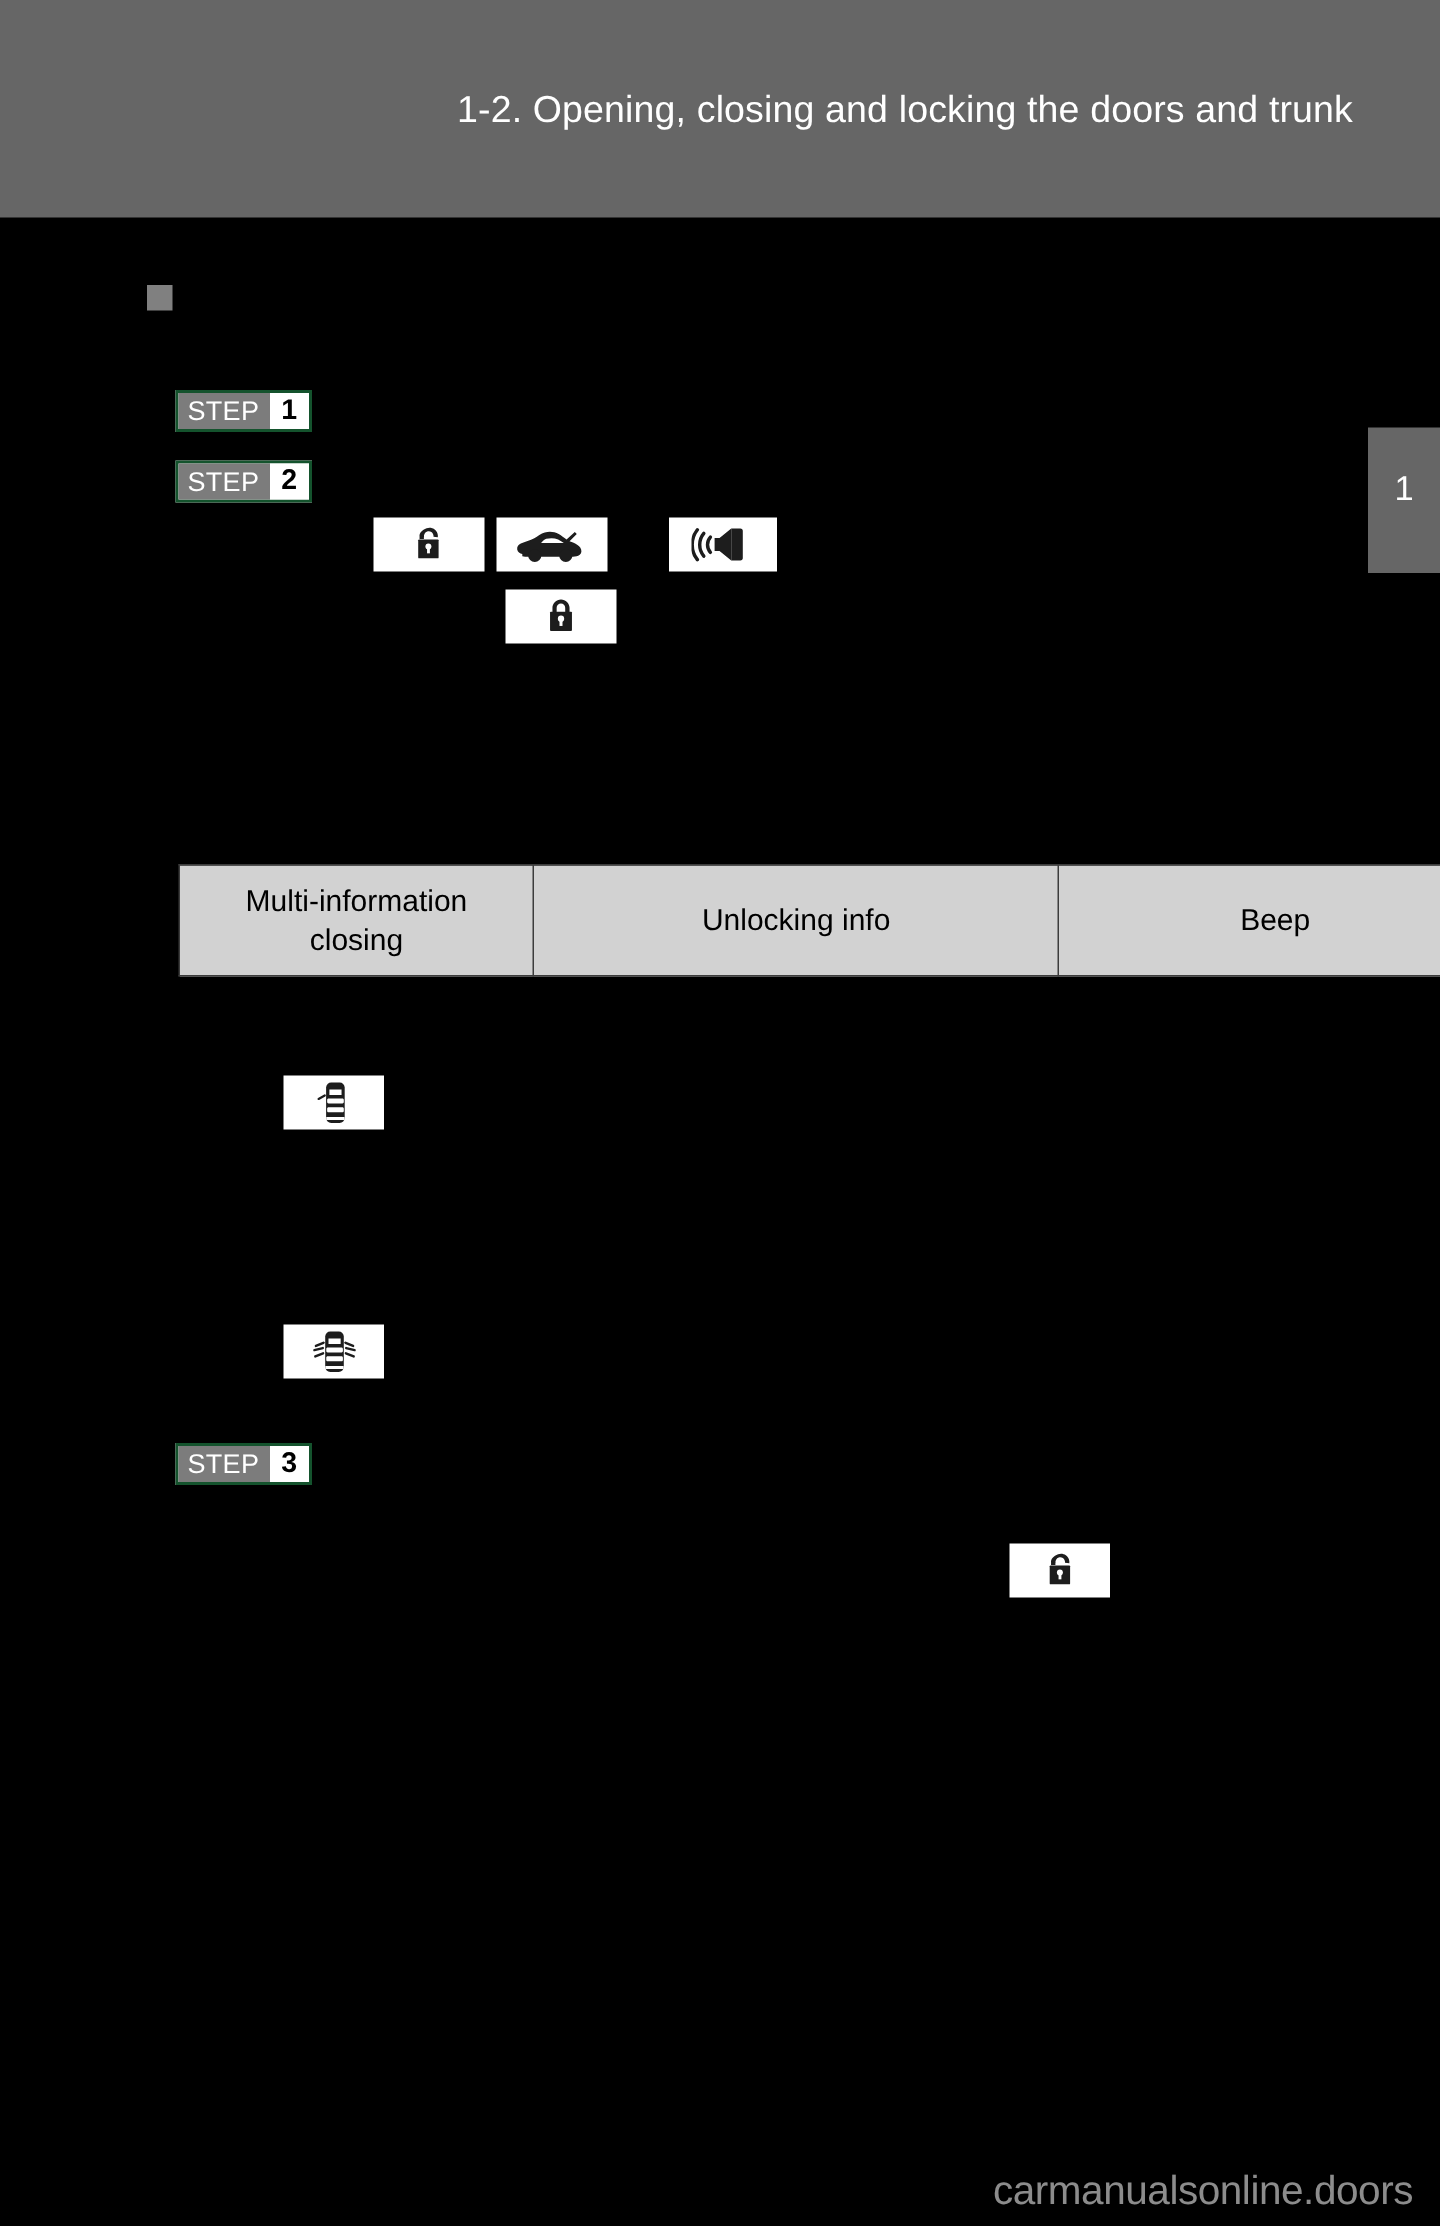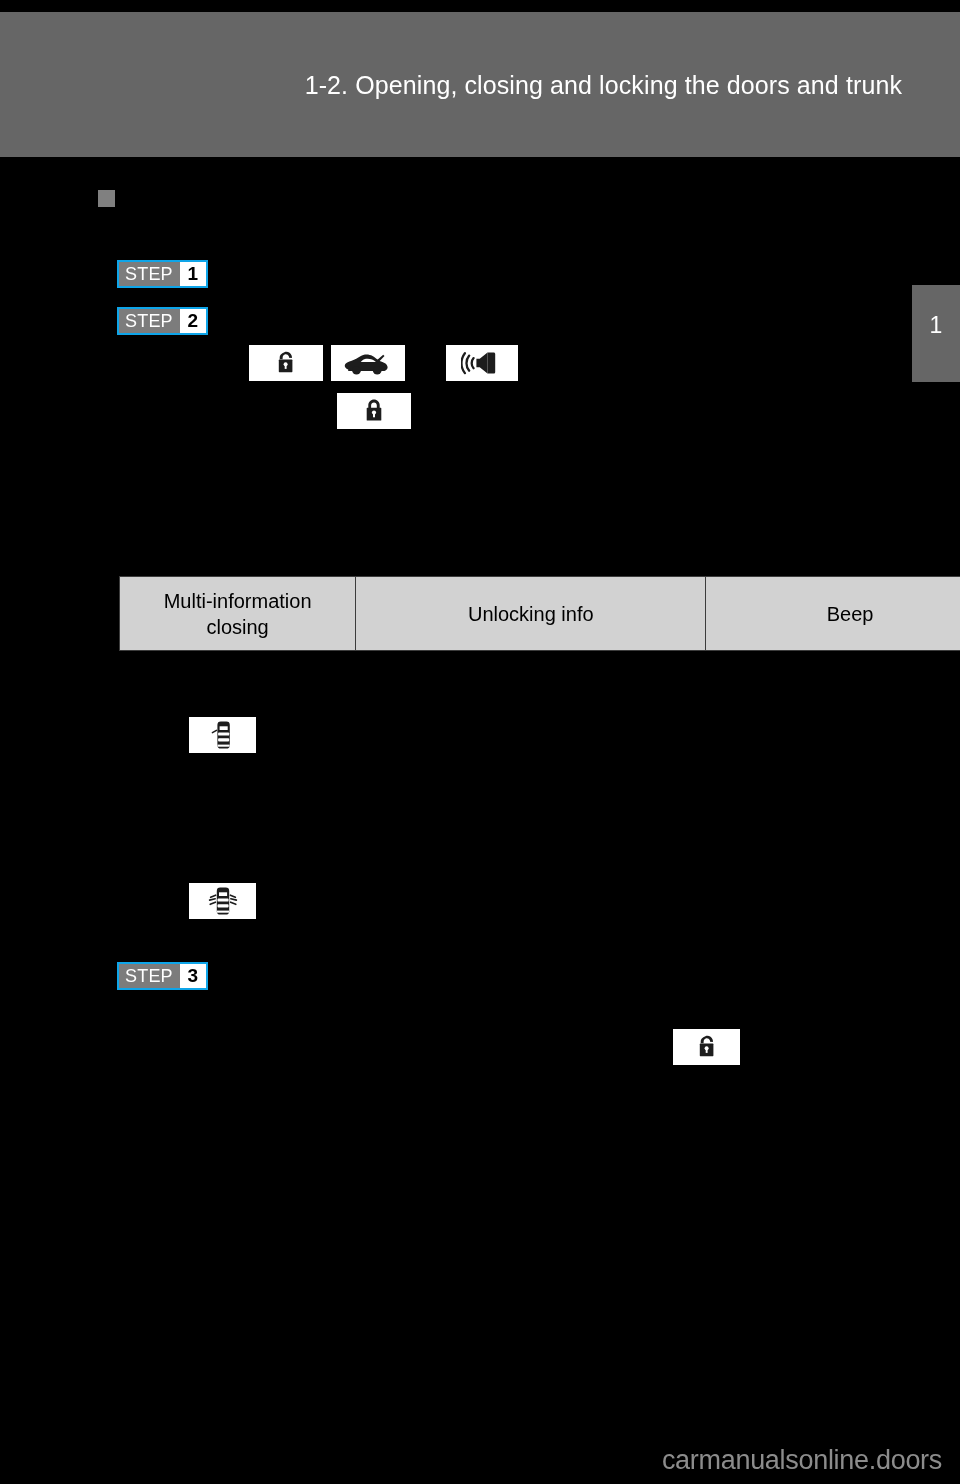--- a/index.html
+++ b/index.html
@@ -22,21 +22,21 @@
     left: 0; top: 0;
     width: 960px;
     height: 1484px;
     background: #000000;
   }
 
   
   .header-band {
     position: absolute;
     left: 0;
-    top: 12px;
+    top: 0;
     width: 960px;
     height: 145px;
     background: #666666;
   }
   .header-title {
     position: absolute;
     right: 58px;
     top: 58px;
     font-size: 25px;
     line-height: 30px;
@@ -74,21 +74,21 @@
     height: 17px;
     background: #808080;
   }
 
   
   .step-badge {
     position: absolute;
     display: flex;
     align-items: stretch;
     background: #ffffff;
-    border: 2px solid #0ea5e9;
+    border: 2px solid #14532d;
     box-sizing: border-box;
     height: 28px;
   }
   .step-badge .step-word {
     background: #7c7c7c;
     color: #ffffff;
     font-size: 18px;
     line-height: 24px;
     padding: 0 7px 0 6px;
     display: flex;

